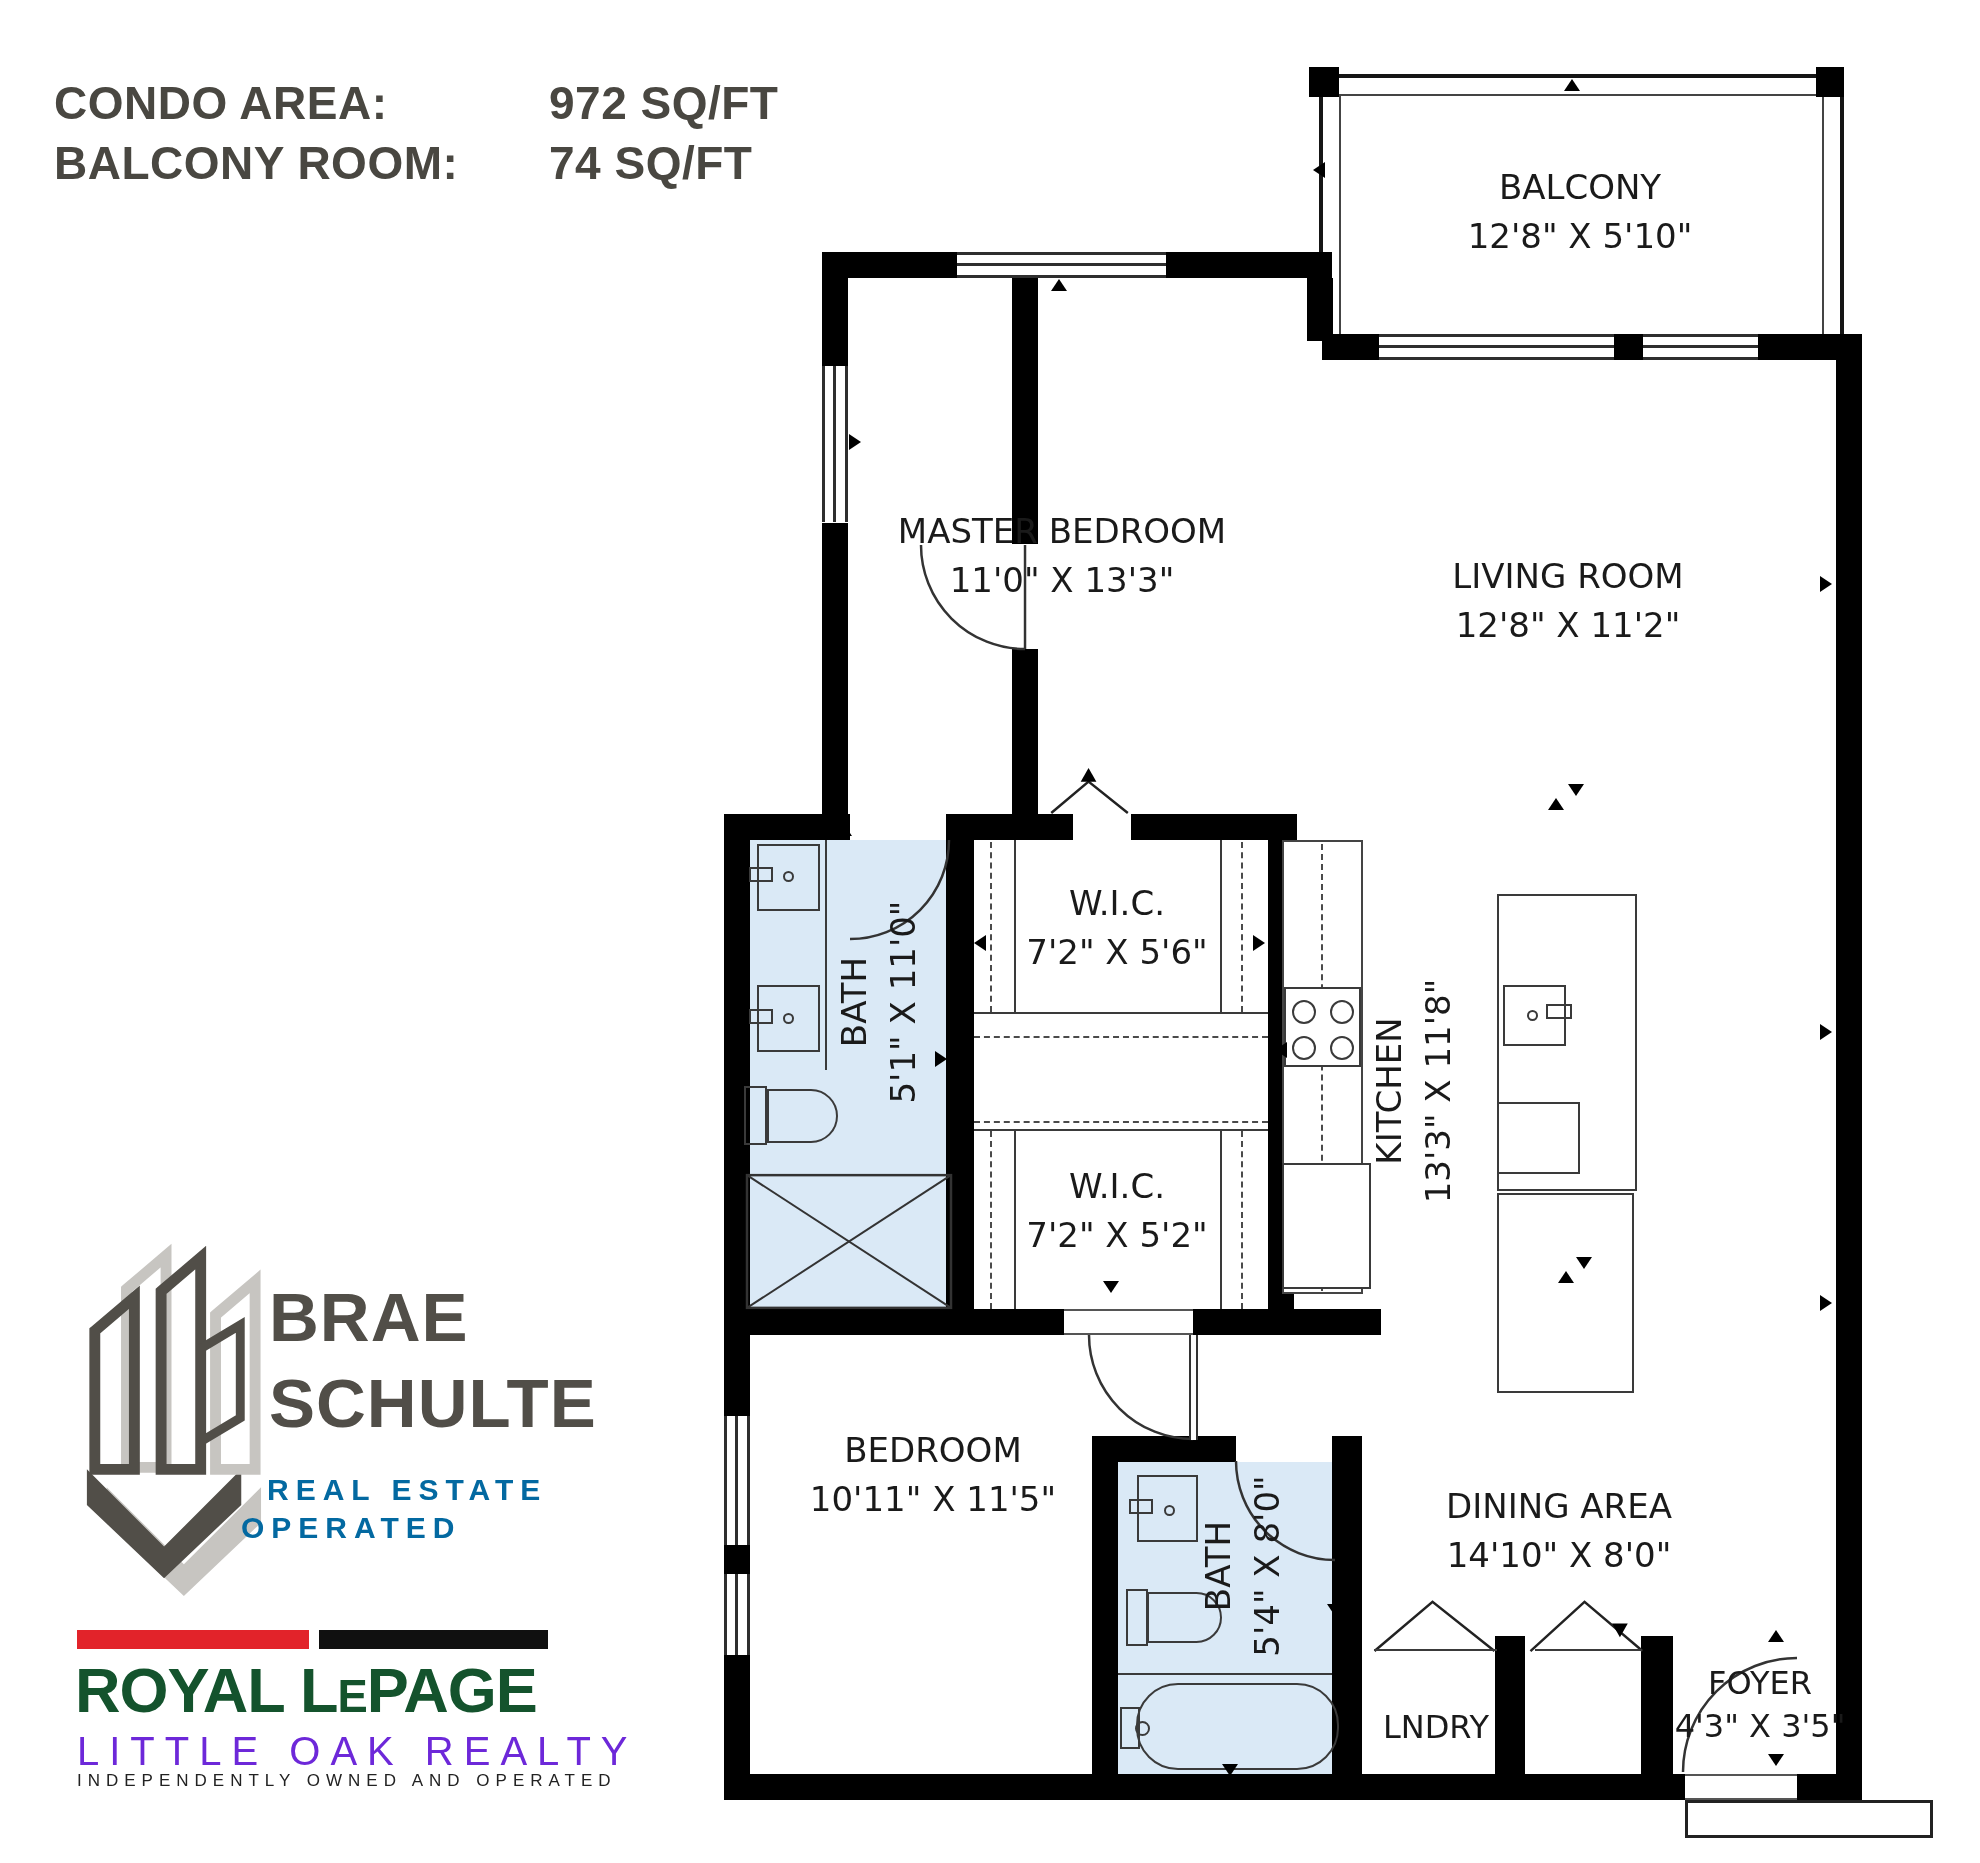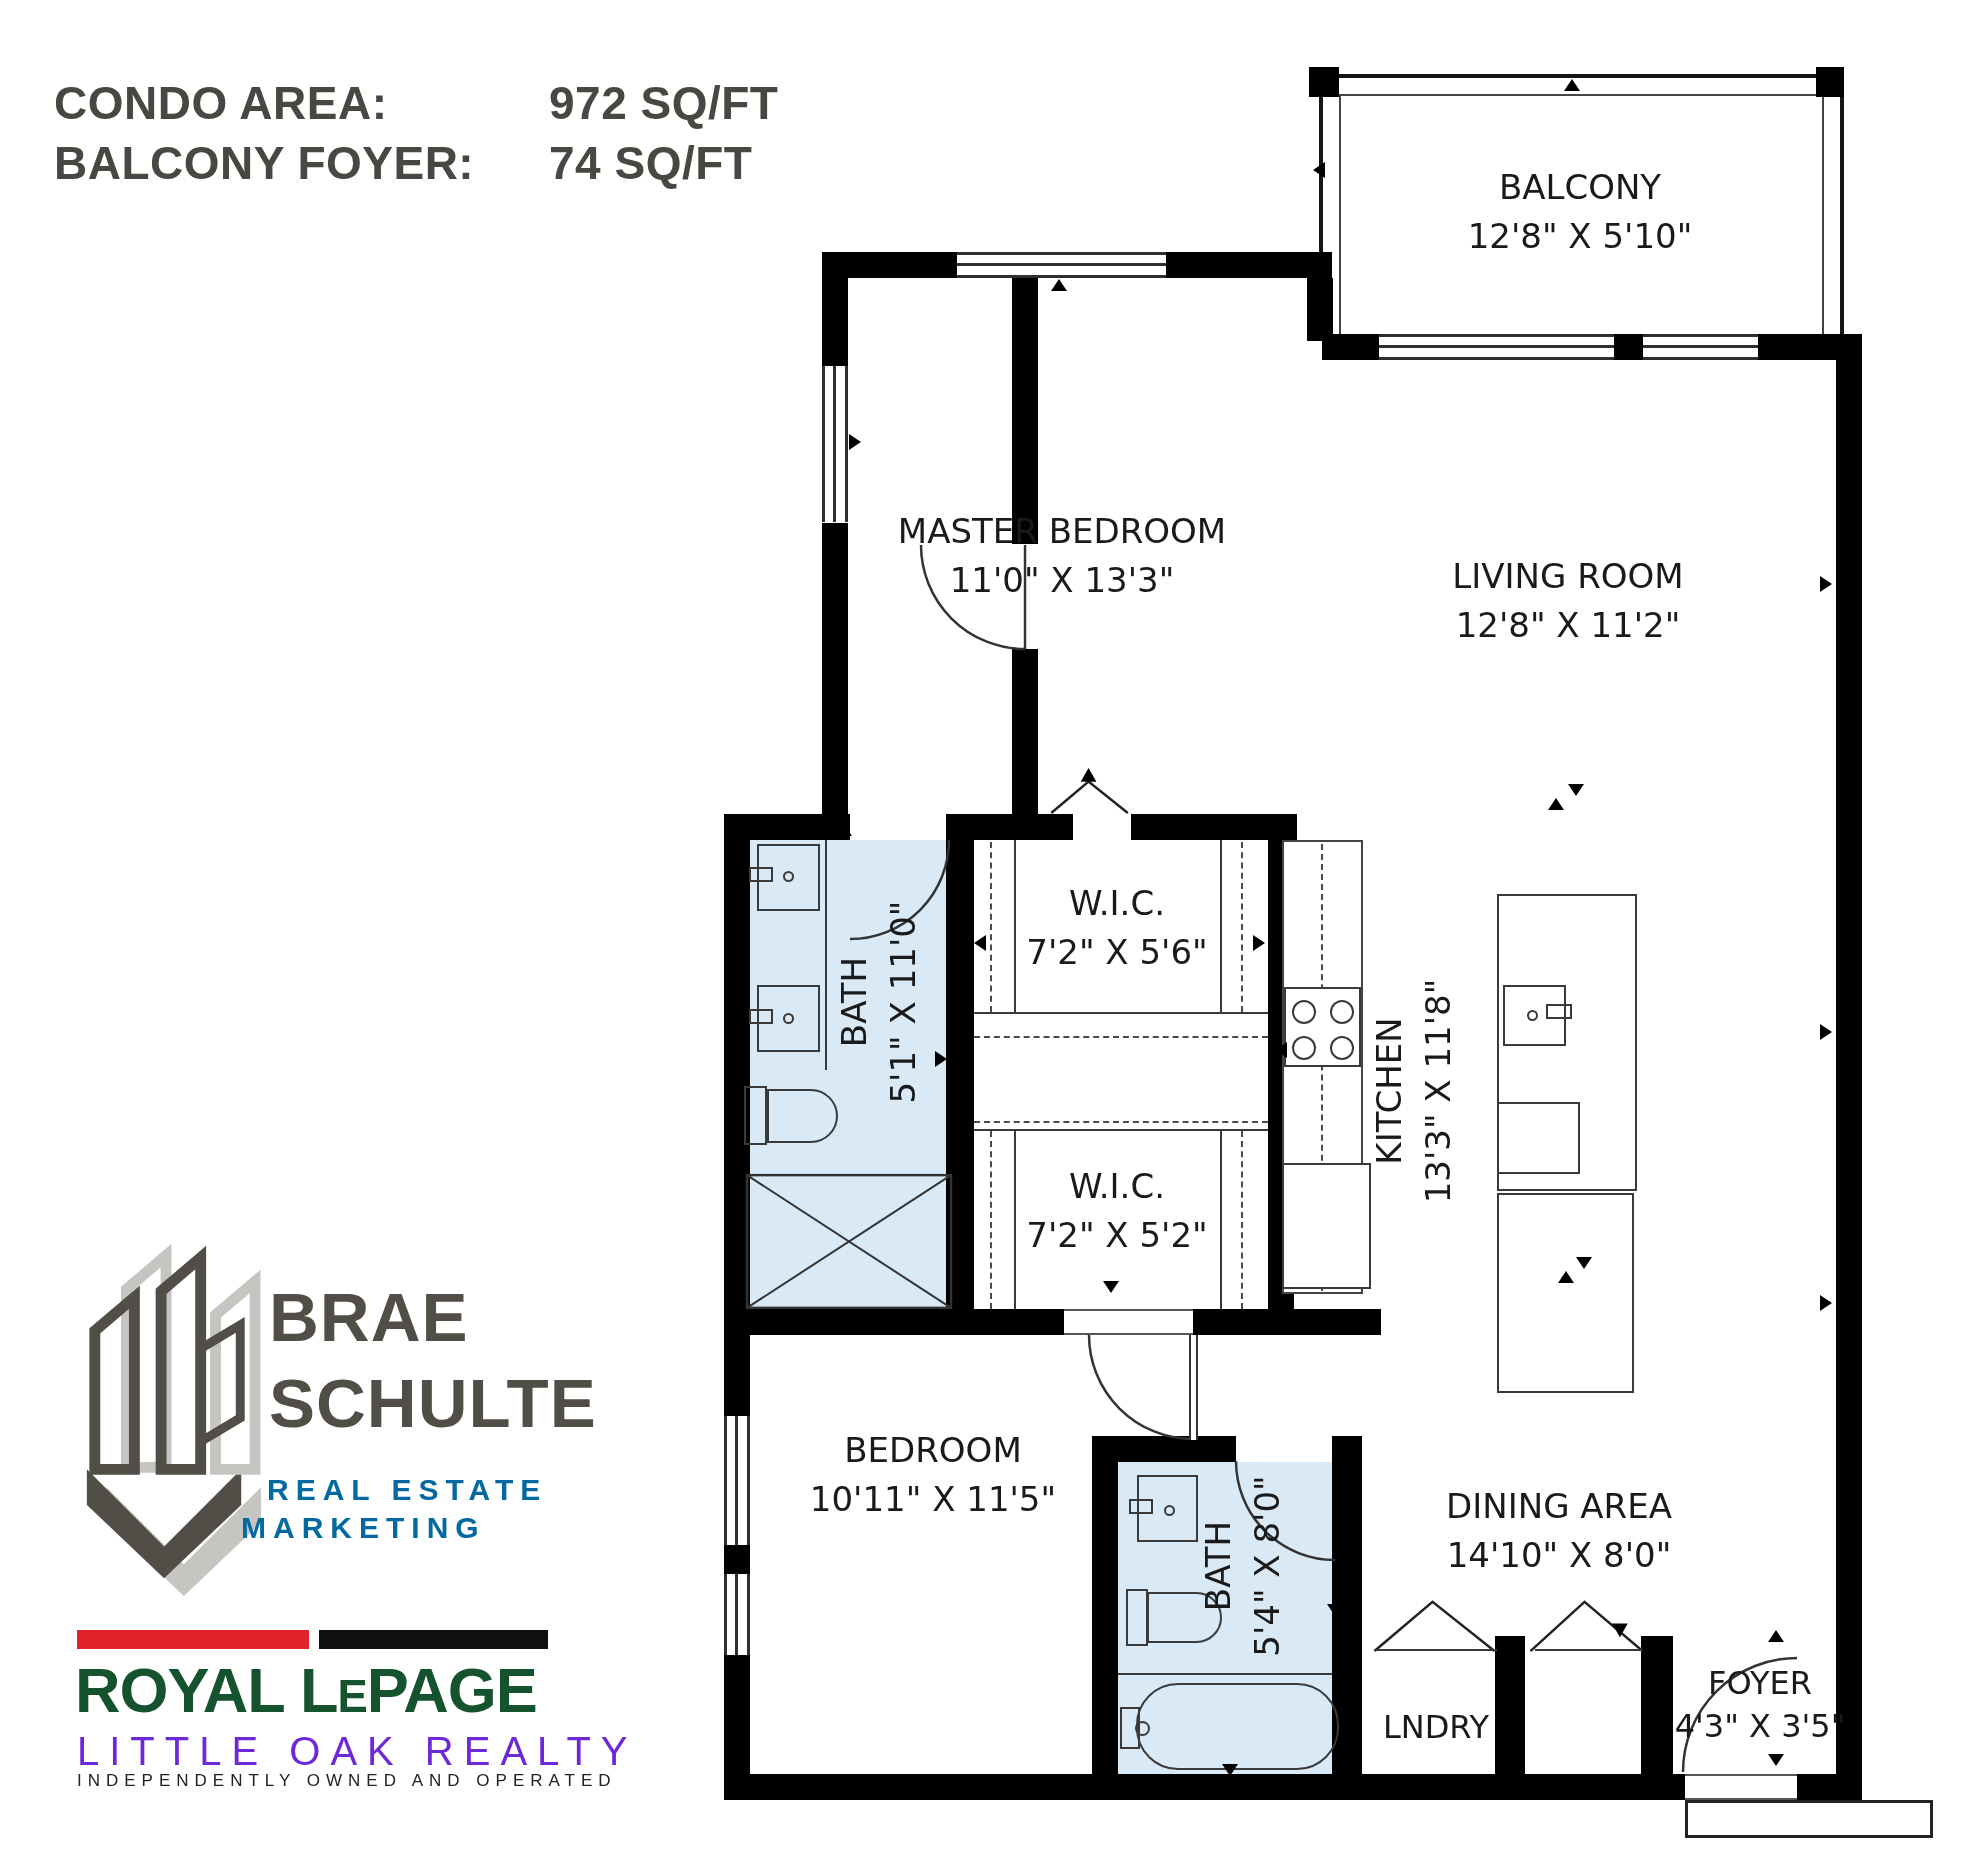--- a/index.html
+++ b/index.html
@@ -57,21 +57,21 @@
 <body>
 
 <div id="canvas">
 
   <div class="hdr">
     <div class="row">
       <span class="lab">CONDO AREA:</span>
       <span class="val">972 SQ/FT</span>
     </div>
     <div class="row">
-      <span class="lab">BALCONY FOYER:</span>
+      <span class="lab">BALCONY ROOM:</span>
       <span class="val">74 SQ/FT</span>
     </div>
   </div>
 
   <div class="blue" style="left:746px;top:840px;width:206px;height:469px;"></div>
   <div class="blue" style="left:1118px;top:1461px;width:214px;height:313px;"></div>
 
   <div class="abs" style="left:1319px;top:74px;width:525px;height:267px;border:4px solid #151515;box-sizing:border-box;"></div>
   <div class="abs" style="left:1339px;top:94px;width:485px;height:248px;border:2px solid #444;border-bottom:none;box-sizing:border-box;"></div>
   <div class="w" style="left:1309px;top:67px;width:30px;height:30px;"></div>
@@ -285,21 +285,21 @@
     <path d="M20,252 L98,330 L176,252 L176,288 L98,362 L20,288 Z" fill="#514e48"></path>
     <path d="M60,70 L100,36 L100,250 L60,250 Z" fill="none" stroke="#c7c5c1" stroke-width="11"></path>
     <path d="M150,96 L190,62 L190,252 L150,252 Z" fill="none" stroke="#c7c5c1" stroke-width="11"></path>
     <path d="M28,112 L68,78 L68,252 L28,252 Z" fill="none" stroke="#514e48" stroke-width="11"></path>
     <path d="M95,72 L135,38 L135,252 L95,252 Z" fill="none" stroke="#514e48" stroke-width="11"></path>
     <path d="M135,130 L175,106 L175,200 L135,224 Z" fill="none" stroke="#514e48" stroke-width="9"></path>
   </svg>
   <div class="brae-name" style="left:269px;top:1283px;">BRAE</div>
   <div class="brae-name" style="left:269px;top:1369px;">SCHULTE</div>
   <div class="brae-tag" style="left:267px;top:1475px;">REAL ESTATE</div>
-  <div class="brae-tag" style="left:241px;top:1513px;">MARKETING</div>
+  <div class="brae-tag" style="left:241px;top:1513px;">OPERATED</div>
 
   <div class="rlp-bar" style="left:77px;top:1630px;width:232px;background:#e2232a;"></div>
   <div class="rlp-bar" style="left:319px;top:1630px;width:229px;background:#101010;"></div>
   <div class="rlp-name" style="left:75px;top:1659px;">
     <span>ROYAL L</span><span class="sm">E</span><span>PAGE</span>
   </div>
   <div class="rlp-sub" style="left:77px;top:1731px;">LITTLE OAK REALTY</div>
   <div class="rlp-tag" style="left:77px;top:1772px;">INDEPENDENTLY OWNED AND OPERATED</div>
 
 </div>

